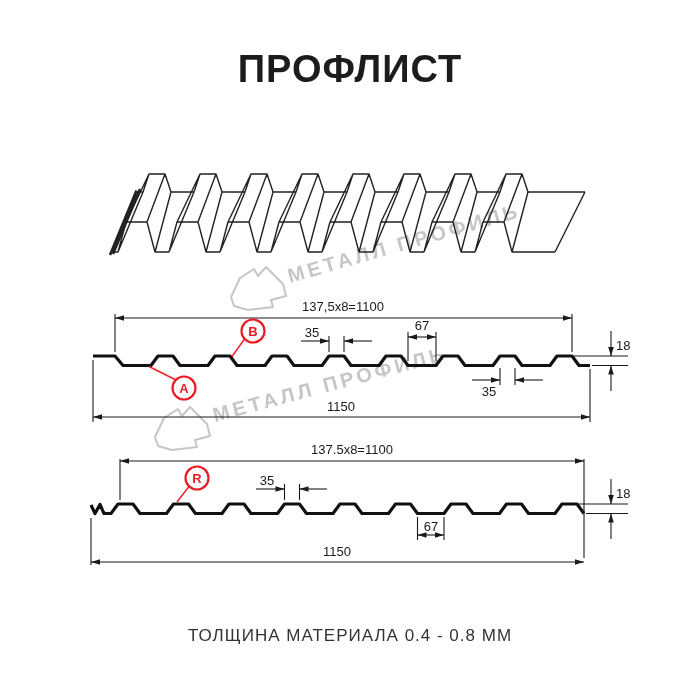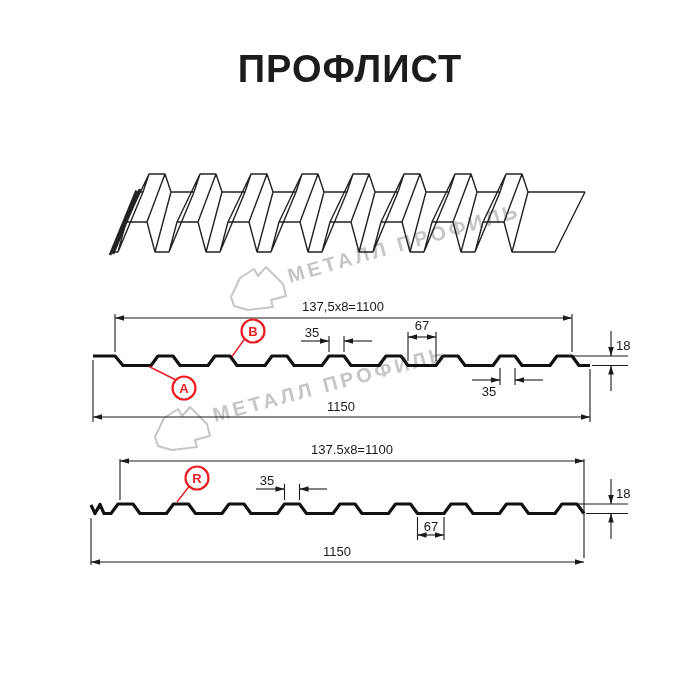--- a/index.html
+++ b/index.html
@@ -142,13 +142,14 @@
       <text class="dimtext" x="431" y="531" text-anchor="middle">67</text>
       <text class="dimtext" x="616" y="498" text-anchor="start">18</text>
       <text class="dimtext" x="337" y="556" text-anchor="middle">1150</text>
 
       <line class="redline" x1="189" y1="486.5" x2="177" y2="502"></line>
       <circle class="redcircle" cx="197" cy="478" r="11.5"></circle>
       <text class="redletter" x="197" y="482.5" text-anchor="middle">R</text>
     </g>
   </svg>
 
+  <div class="footer">ТОЛЩИНА МАТЕРИАЛА 0.4 - 0.8 ММ</div>
 </div>
 
 </body></html>

